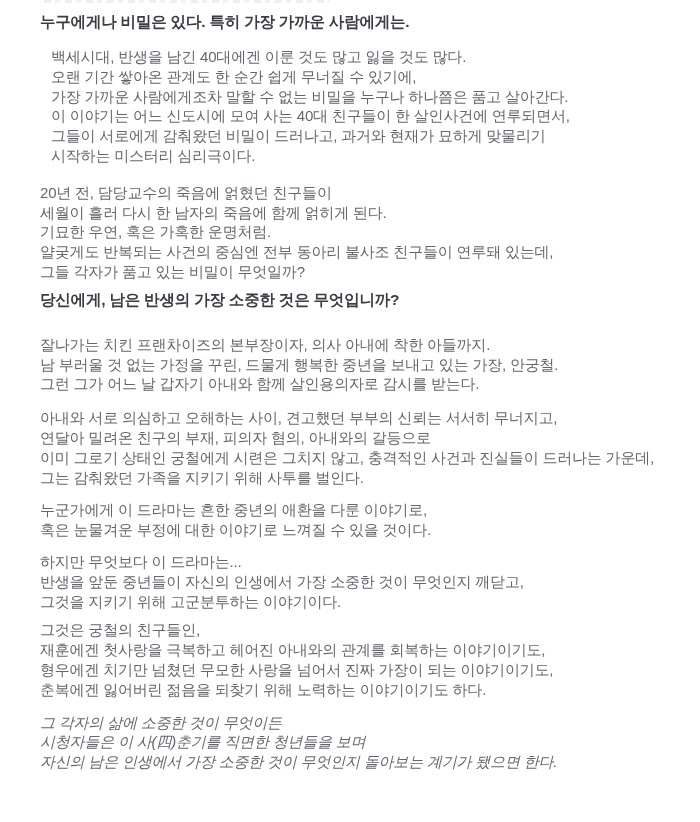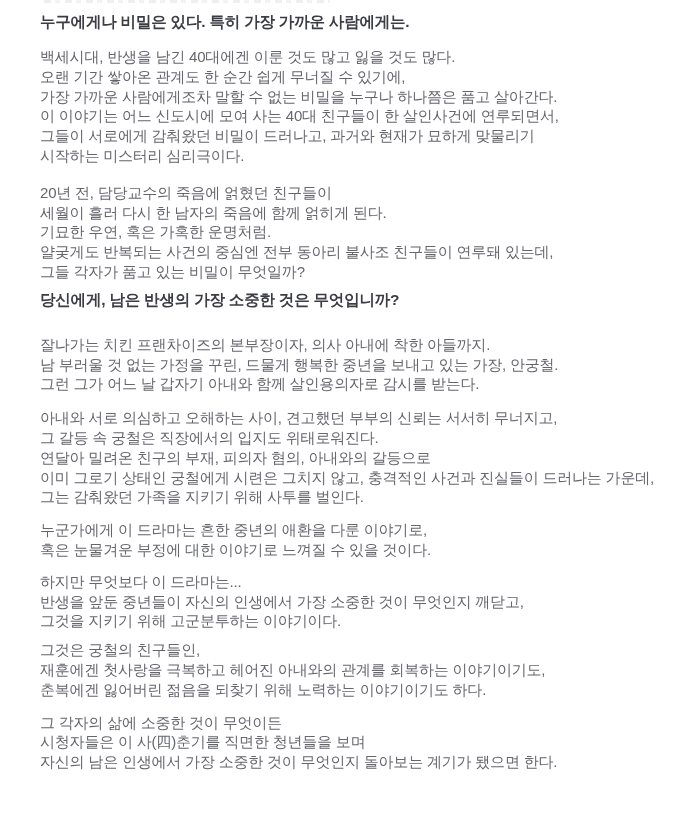--- a/index.html
+++ b/index.html
@@ -30,29 +30,29 @@
   }
   .section.heading .line{
     font-weight:bold;
     color:var(--heading-color);
     font-size:15.5px;
     line-height:20px;
     height:20px;
   }
   
   .sec-0{margin-bottom:15px;}
-  .sec-1{margin-bottom:17px;}
+  .sec-1{margin-bottom:17px;margin-left:11px;}
   .sec-2{margin-bottom:8px;}
   .sec-3{margin-bottom:25px;}
   .sec-4{margin-bottom:14px;}
   .sec-5{margin-bottom:13px;}
   .sec-6{margin-bottom:12px;}
   .sec-7{margin-bottom:9px;}
   .sec-8{margin-bottom:13px;}
-  .sec-9{margin-bottom:10px;}
+  .sec-9{margin-bottom:10px;font-style:italic;}
   
   .clip-remnant{
     position:absolute;
     top:0;left:44px;
     width:286px;height:3px;
     background:repeating-linear-gradient(90deg,
       #ededf0 0 7px, transparent 7px 11px,
       #f1f1f3 11px 16px, transparent 16px 21px);
     opacity:.9;
   }
@@ -84,37 +84,37 @@
     <div class="section heading sec-3">
       <div class="line">당신에게, 남은 반생의 가장 소중한 것은 무엇입니까?</div>
     </div>
     <div class="section paragraph sec-4">
       <div class="line">잘나가는 치킨 프랜차이즈의 본부장이자, 의사 아내에 착한 아들까지.</div>
       <div class="line">남 부러울 것 없는 가정을 꾸린, 드물게 행복한 중년을 보내고 있는 가장, 안궁철.</div>
       <div class="line">그런 그가 어느 날 갑자기 아내와 함께 살인용의자로 감시를 받는다.</div>
     </div>
     <div class="section paragraph sec-5">
       <div class="line">아내와 서로 의심하고 오해하는 사이, 견고했던 부부의 신뢰는 서서히 무너지고,</div>
-      <div class="line">그 갈등 속 궁철은 직장에서의 입지도 위태로워진다.</div>
       <div class="line">연달아 밀려온 친구의 부재, 피의자 혐의, 아내와의 갈등으로</div>
       <div class="line">이미 그로기 상태인 궁철에게 시련은 그치지 않고, 충격적인 사건과 진실들이 드러나는 가운데,</div>
       <div class="line">그는 감춰왔던 가족을 지키기 위해 사투를 벌인다.</div>
     </div>
     <div class="section paragraph sec-6">
       <div class="line">누군가에게 이 드라마는 흔한 중년의 애환을 다룬 이야기로,</div>
       <div class="line">혹은 눈물겨운 부정에 대한 이야기로 느껴질 수 있을 것이다.</div>
     </div>
     <div class="section paragraph sec-7">
       <div class="line">하지만 무엇보다 이 드라마는...</div>
       <div class="line">반생을 앞둔 중년들이 자신의 인생에서 가장 소중한 것이 무엇인지 깨닫고,</div>
       <div class="line">그것을 지키기 위해 고군분투하는 이야기이다.</div>
     </div>
     <div class="section paragraph sec-8">
       <div class="line">그것은 궁철의 친구들인,</div>
       <div class="line">재훈에겐 첫사랑을 극복하고 헤어진 아내와의 관계를 회복하는 이야기이기도,</div>
+      <div class="line">형우에겐 치기만 넘쳤던 무모한 사랑을 넘어서 진짜 가장이 되는 이야기이기도,</div>
       <div class="line">춘복에겐 잃어버린 젊음을 되찾기 위해 노력하는 이야기이기도 하다.</div>
     </div>
     <div class="section paragraph sec-9">
       <div class="line">그 각자의 삶에 소중한 것이 무엇이든</div>
       <div class="line">시청자들은 이 사(四)춘기를 직면한 청년들을 보며</div>
       <div class="line">자신의 남은 인생에서 가장 소중한 것이 무엇인지 돌아보는 계기가 됐으면 한다.</div>
     </div>
   </div>
 
 </body></html>

